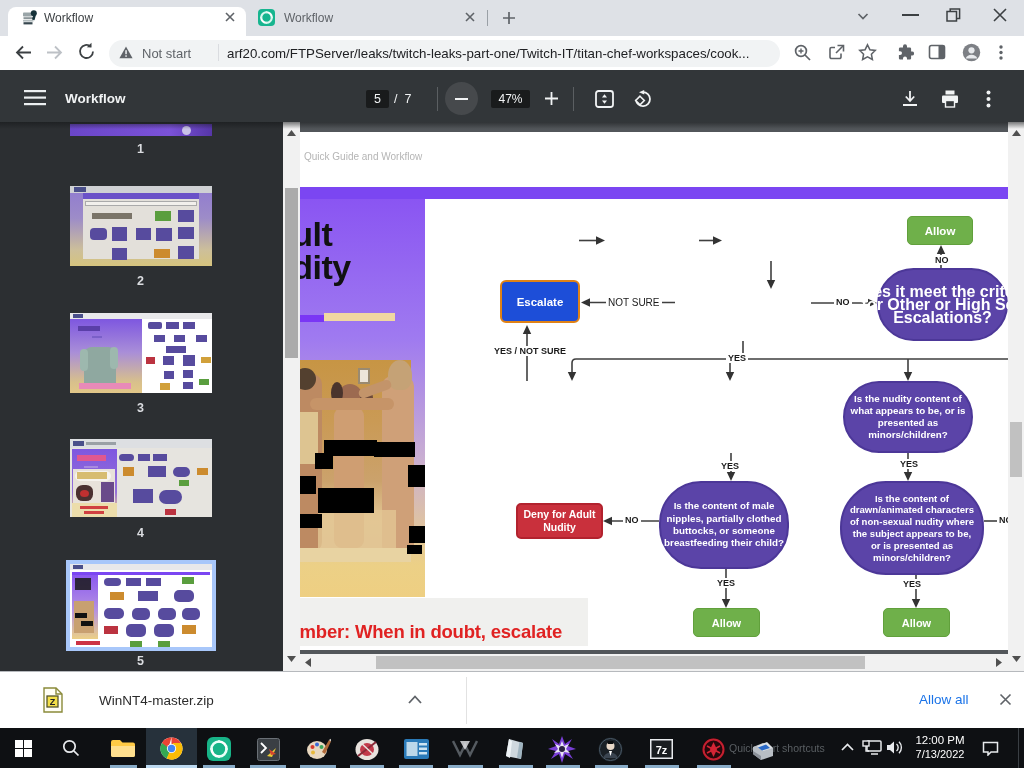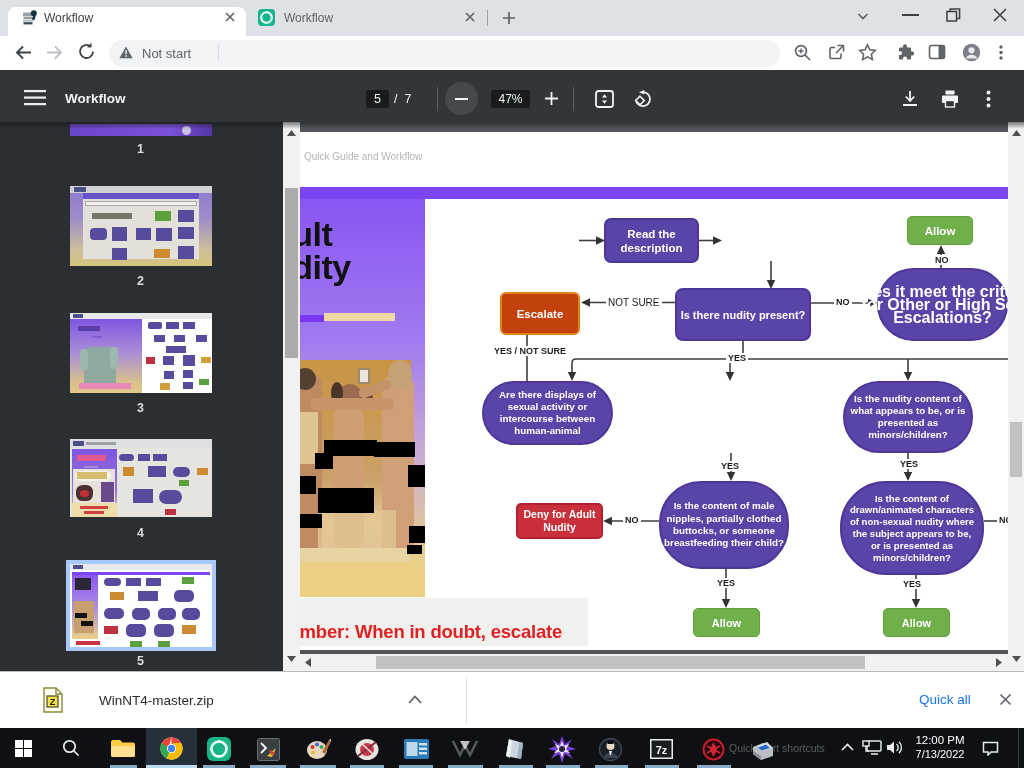--- a/index.html
+++ b/index.html
@@ -93,20 +93,21 @@
   <div class="abs" style="left:109px;top:3.5px;width:671px;height:27px;background:#f1f3f4;border-radius:13.5px;"></div>
   <div class="abs" style="left:119px;top:10px;width:14px;height:13px;">
     <svg width="14" height="13" viewBox="0 0 14 13">
       <path d="M7 0.5 L13.6 12.2 H0.4 Z" fill="#5f6368"></path>
       <rect x="6.3" y="4.2" width="1.5" height="4" fill="#f1f3f4"></rect>
       <rect x="6.3" y="9.3" width="1.5" height="1.5" fill="#f1f3f4"></rect>
     </svg>
   </div>
   <div class="abs" style="left:142px;top:10px;font-size:13px;color:#5f6368;">Not start</div>
   <div class="abs" style="left:218px;top:8px;width:1px;height:17px;background:#dadce0;"></div>
+  <div class="abs" style="left:227px;top:9.5px;font-size:13.3px;color:#202124;white-space:nowrap;">arf20.com/FTPServer/leaks/twitch-leaks-part-one/Twitch-IT/titan-chef-workspaces/cook...</div>
 
   <div class="abs" style="left:793px;top:7px;width:19px;height:19px;">
     <svg width="19" height="19" viewBox="0 0 19 19">
       <circle cx="8" cy="8" r="5.4" stroke="#5f6368" stroke-width="1.7" fill="none"></circle>
       <path d="M12 12 L17 17" stroke="#5f6368" stroke-width="1.7"></path>
       <path d="M5.5 8 H10.5 M8 5.5 V10.5" stroke="#5f6368" stroke-width="1.4"></path>
     </svg>
   </div>
   <div class="abs" style="left:827px;top:7px;width:19px;height:19px;">
     <svg width="19" height="19" viewBox="0 0 19 19">
@@ -401,26 +402,23 @@
         <polygon points="608,249 603.8,240 612.2,240"></polygon>
         <polygon points="227,193 222.8,202 231.2,202"></polygon>
         <polygon points="431,349 426.8,340 435.2,340"></polygon>
         <polygon points="608,349 603.8,340 612.2,340"></polygon>
         <polygon points="303,389 312,384.8 312,393.2"></polygon>
         <polygon points="426,476 421.8,467 430.2,467"></polygon>
         <polygon points="616,476 611.8,467 620.2,467"></polygon>
       </g>
     </svg>
 
-    <div class="abs" style="left:304px;top:86px;width:95px;height:45px;background:#5b44a8;border:2px solid #4c3798;border-radius:7px;color:#fff;font-weight:bold;font-size:11.5px;line-height:14px;display:flex;align-items:center;justify-content:center;text-align:center;">Read the<br>description</div>
     <div class="abs" style="left:607px;top:84px;width:66px;height:29px;background:#6fb04a;border:1.5px solid #61a03c;border-radius:5px;color:#fff;font-weight:bold;font-size:11.5px;display:flex;align-items:center;justify-content:center;">Allow</div>
-    <div class="abs" style="left:200px;top:160px;width:80px;height:43px;background:#c2410c;border:2px solid #e08216;border-radius:6px;color:#fff;font-weight:bold;font-size:11.5px;display:flex;align-items:center;justify-content:center;">Escalate</div>
-    <div class="abs" style="left:375px;top:156px;width:136px;height:53px;background:#5b44a8;border:2px solid #4c3798;border-radius:8px;color:#fff;font-weight:bold;font-size:11px;display:flex;align-items:center;justify-content:center;text-align:center;white-space:nowrap;">Is there nudity present?</div>
+    <div class="abs" style="left:200px;top:148px;width:80px;height:43px;background:#1d4ed8;border:2px solid #e08216;border-radius:6px;color:#fff;font-weight:bold;font-size:11.5px;display:flex;align-items:center;justify-content:center;">Escalate</div>
     <div class="abs" style="left:577px;top:136px;width:131px;height:73px;background:#5b44a8;border:2px solid #4c3798;border-radius:37px;color:#fff;font-weight:bold;font-size:16px;line-height:13px;white-space:nowrap;display:flex;align-items:center;justify-content:center;text-align:center;">Does it meet the criteria<br>for Other or High Sev<br>Escalations?</div>
-    <div class="abs" style="left:182px;top:249px;width:131px;height:64px;background:#5b44a8;border:2px solid #4c3798;border-radius:32px;color:#fff;font-weight:bold;font-size:9.8px;line-height:11.8px;white-space:nowrap;display:flex;align-items:center;justify-content:center;text-align:center;">Are there displays of<br>sexual activity or<br>intercourse between<br>human-animal</div>
     <div class="abs" style="left:543px;top:249px;width:130px;height:72px;background:#5b44a8;border:2px solid #4c3798;border-radius:36px;color:#fff;font-weight:bold;font-size:9.8px;line-height:12px;white-space:nowrap;display:flex;align-items:center;justify-content:center;text-align:center;">Is the nudity content of<br>what appears to be, or is<br>presented as<br>minors/children?</div>
     <div class="abs" style="left:216px;top:371px;width:87px;height:36px;background:#c9303c;border:2px solid #b2222e;border-radius:5px;color:#fff;font-weight:bold;font-size:10.5px;line-height:13px;white-space:nowrap;display:flex;align-items:center;justify-content:center;text-align:center;">Deny for Adult<br>Nudity</div>
     <div class="abs" style="left:359px;top:349px;width:130px;height:88px;background:#5b44a8;border:2px solid #4c3798;border-radius:42px;color:#fff;font-weight:bold;font-size:9.8px;line-height:12.4px;white-space:nowrap;display:flex;align-items:center;justify-content:center;text-align:center;">Is the content of male<br>nipples, partially clothed<br>buttocks, or someone<br>breastfeeding their child?</div>
     <div class="abs" style="left:540px;top:349px;width:144px;height:94px;background:#5b44a8;border:2px solid #4c3798;border-radius:46px;color:#fff;font-weight:bold;font-size:9.6px;line-height:11.8px;white-space:nowrap;display:flex;align-items:center;justify-content:center;text-align:center;">Is the content of<br>drawn/animated characters<br>of non-sexual nudity where<br>the subject appears to be,<br>or is presented as<br>minors/children?</div>
     <div class="abs" style="left:393px;top:476px;width:67px;height:29px;background:#6fb04a;border:1.5px solid #61a03c;border-radius:5px;color:#fff;font-weight:bold;font-size:11px;display:flex;align-items:center;justify-content:center;">Allow</div>
     <div class="abs" style="left:583px;top:476px;width:67px;height:29px;background:#6fb04a;border:1.5px solid #61a03c;border-radius:5px;color:#fff;font-weight:bold;font-size:11px;display:flex;align-items:center;justify-content:center;">Allow</div>
 
     <div class="abs" style="left:306px;top:165px;font-size:10px;font-weight:normal;color:#1a1a1a;background:#fff;padding:0 2px;">NOT SURE</div>
     <div class="abs" style="left:534px;top:165px;font-size:9px;font-weight:bold;color:#1a1a1a;background:#fff;padding:0 2px;">NO</div>
     <div class="abs" style="left:633px;top:123px;font-size:9px;font-weight:bold;color:#1a1a1a;background:#fff;padding:0 2px;">NO</div>
@@ -460,21 +458,21 @@
     <path d="M3 1 H15 L21 7 V25 H3 Z" fill="#fffef5" stroke="#8a8a3a" stroke-width="1.4"></path>
     <path d="M15 1 L15 7 H21" fill="none" stroke="#8a8a3a" stroke-width="1.4"></path>
     <rect x="6" y="9" width="11" height="11" fill="#f3e049" stroke="#55552a" stroke-width="1.3"></rect>
     <text x="11.5" y="18" font-size="9" font-weight="bold" text-anchor="middle" fill="#222">Z</text>
   </svg>
   <div class="abs" style="left:99px;top:21px;font-size:13.5px;color:#2b2b2b;">WinNT4-master.zip</div>
   <svg class="abs" style="left:408px;top:23px;" width="14" height="9" viewBox="0 0 14 9">
       <path d="M1 8 L7 1.5 L13 8" stroke="#5f6368" stroke-width="1.8" fill="none"></path>
     </svg>
   <div class="abs" style="left:466px;top:5px;width:1px;height:47px;background:#e2e2e2;"></div>
-  <div class="abs" style="left:919px;top:20px;font-size:13.5px;color:#1a73e8;">Quick all</div>
+  <div class="abs" style="left:919px;top:20px;font-size:13.5px;color:#1a73e8;">Allow all</div>
   <svg class="abs" style="left:999px;top:21px;" width="13" height="13" viewBox="0 0 13 13">
       <path d="M1.5 1.5 L11.5 11.5 M11.5 1.5 L1.5 11.5" stroke="#5f6368" stroke-width="1.6"></path>
     </svg>
 </div>
 
 <div class="abs" id="taskbar" style="left:0;top:728px;width:1024px;height:40px;background:#0e1013;">
 
   <svg class="abs" style="left:15px;top:12px;" width="17" height="17" viewBox="0 0 17 17">
     <rect x="0" y="0" width="8" height="8" fill="#fff"></rect>
       <rect x="9" y="0" width="8" height="8" fill="#fff"></rect>

